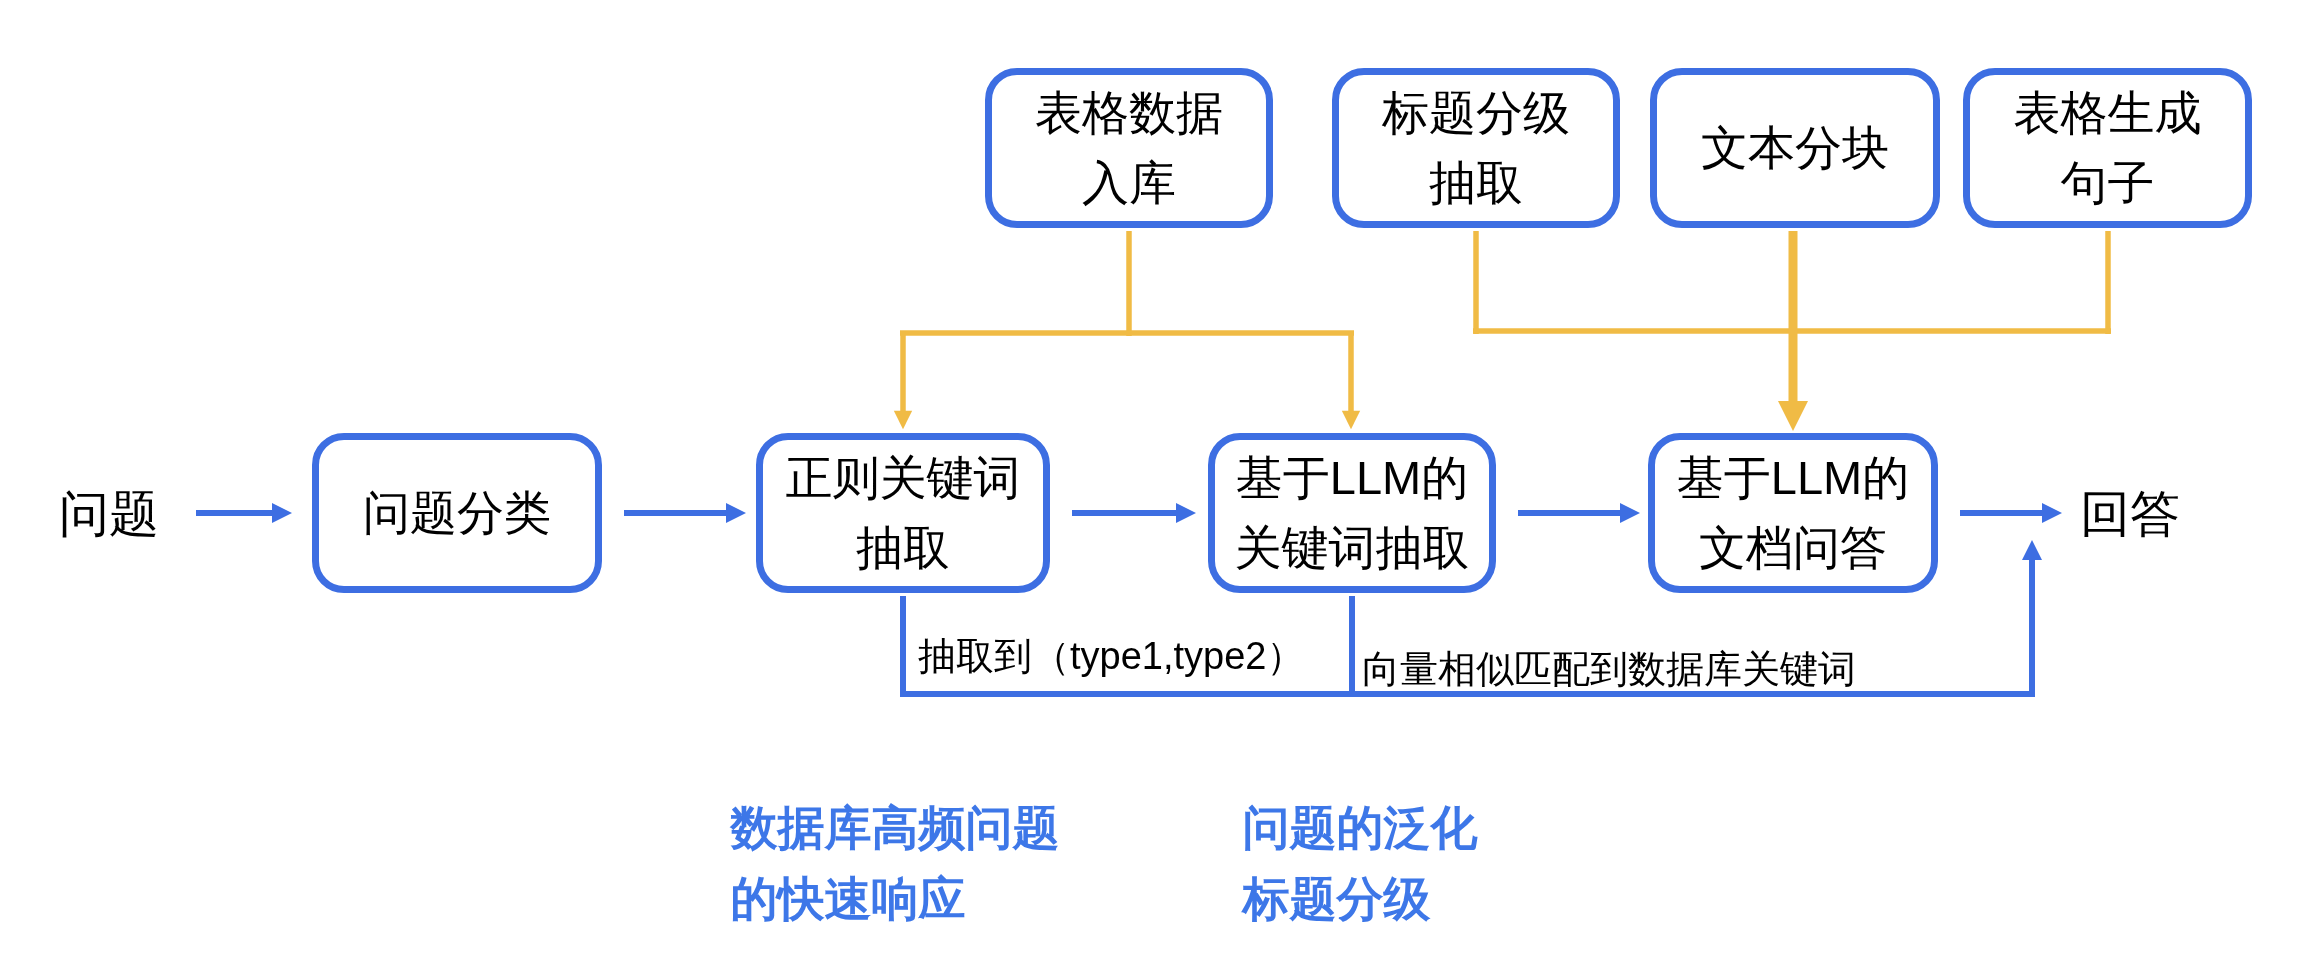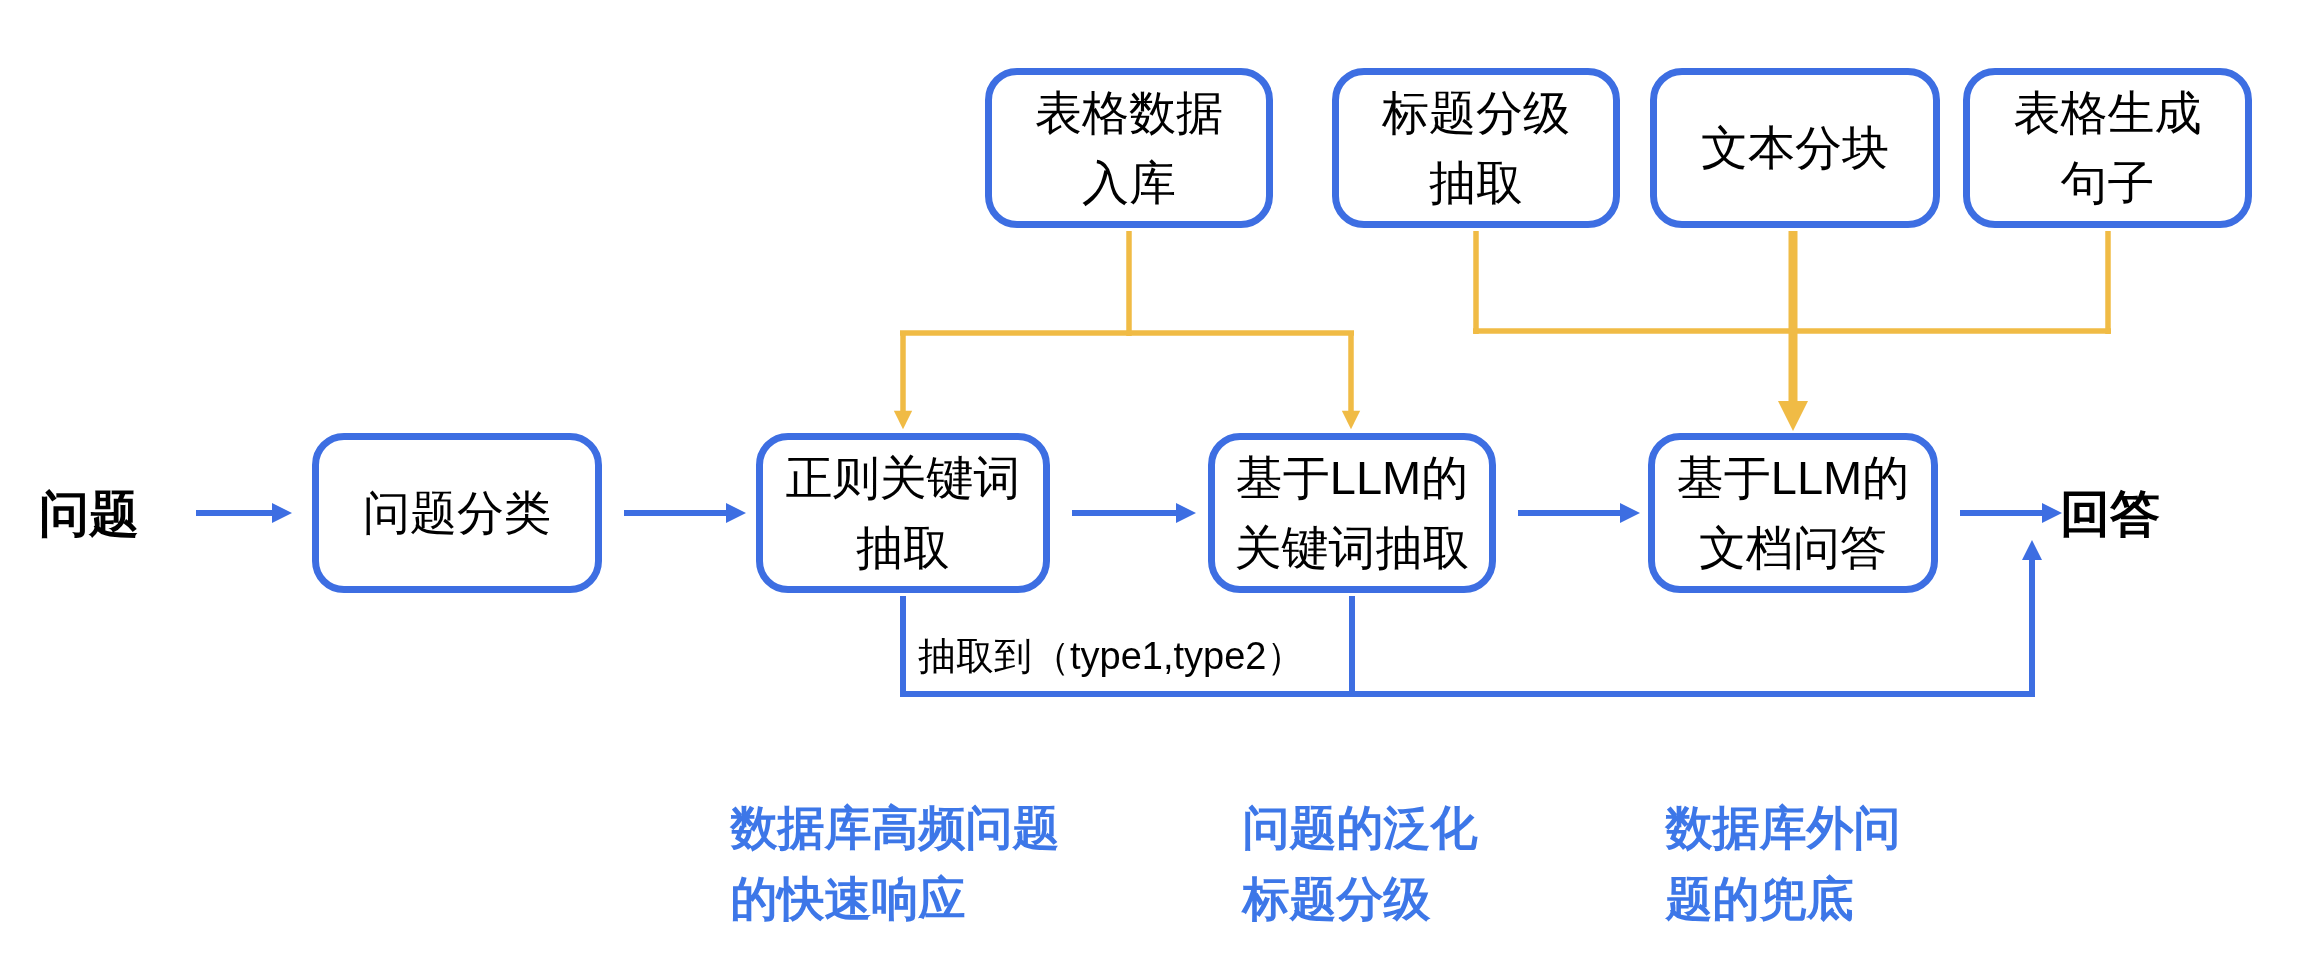--- a/index.html
+++ b/index.html
@@ -15,21 +15,21 @@
   .headY{fill:var(--connector_yellow,#f0bb45);}
 
   .node{position:absolute;box-sizing:border-box;background:#fff;
         border:7px solid var(--node_border_blue,#3d6ee2);border-radius:32px;
         display:flex;flex-direction:column;align-items:center;justify-content:center;
         color:var(--node_text,#000);font-size:47px;line-height:70px;text-align:center;}
   .bl{display:block;white-space:nowrap;}
   .bl:empty{display:none;}
 
   .io{position:absolute;color:var(--node_text,#000);font-size:50px;line-height:52px;
-      text-align:left;white-space:nowrap;font-weight:bold;}
+      text-align:center;white-space:nowrap;}
 
   .edge-label{position:absolute;color:var(--edge_label_text,#000);font-size:38px;
       line-height:42px;white-space:nowrap;}
 
   .annotation{position:absolute;color:var(--annotation_blue,#3d77e8);font-size:47px;
       font-weight:bold;line-height:71px;text-align:left;white-space:nowrap;
       transform:translateX(-50%);}
 </style>
 </head>
 <body>
@@ -98,27 +98,24 @@
     <span class="bl">关键词抽取</span>
   </div>
   <div class="node" style="left:1648px;top:433px;width:290px;height:160px">
     <span class="bl">基于LLM的</span>
     <span class="bl">文档问答</span>
   </div>
 
   <div class="io" style="left:2060px;top:488px;width:140px">回答</div>
 
   <div class="edge-label" style="left:918px;top:635px">抽取到（type1,type2）</div>
+  <div class="edge-label" style="left:1362px;top:648px">向量相似匹配到数据库关键词</div>
 
   <div class="annotation" style="left:895px;top:792px">
     <span class="bl">数据库高频问题</span>
     <span class="bl">的快速响应</span>
   </div>
   <div class="annotation" style="left:1360px;top:792px">
     <span class="bl">问题的泛化</span>
     <span class="bl">标题分级</span>
   </div>
-  <div class="annotation" style="left:1783px;top:792px">
-    <span class="bl">数据库外问</span>
-    <span class="bl">题的兜底</span>
-  </div>
 
 </div>
 
 </body></html>

